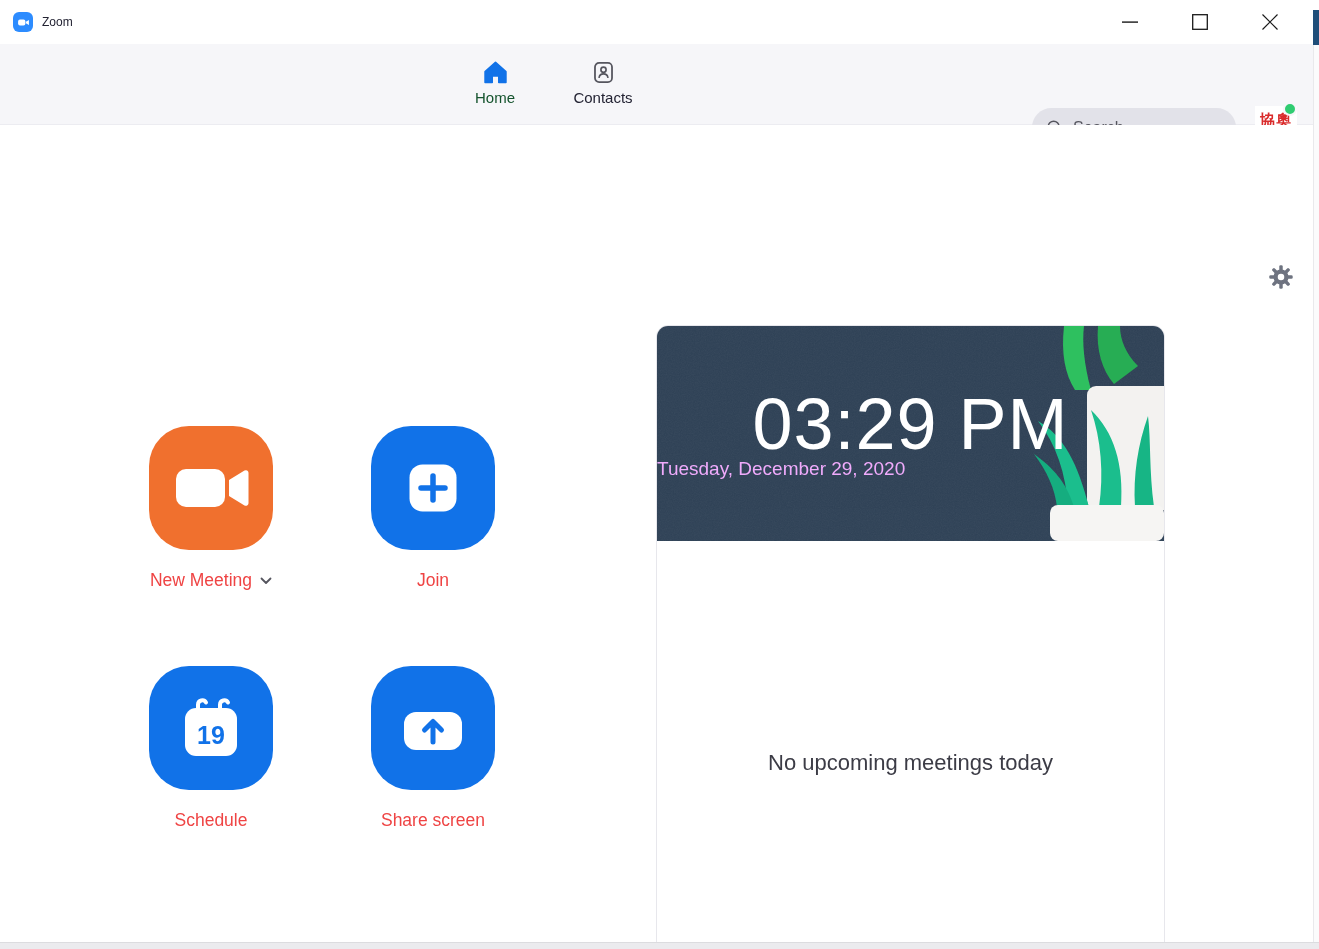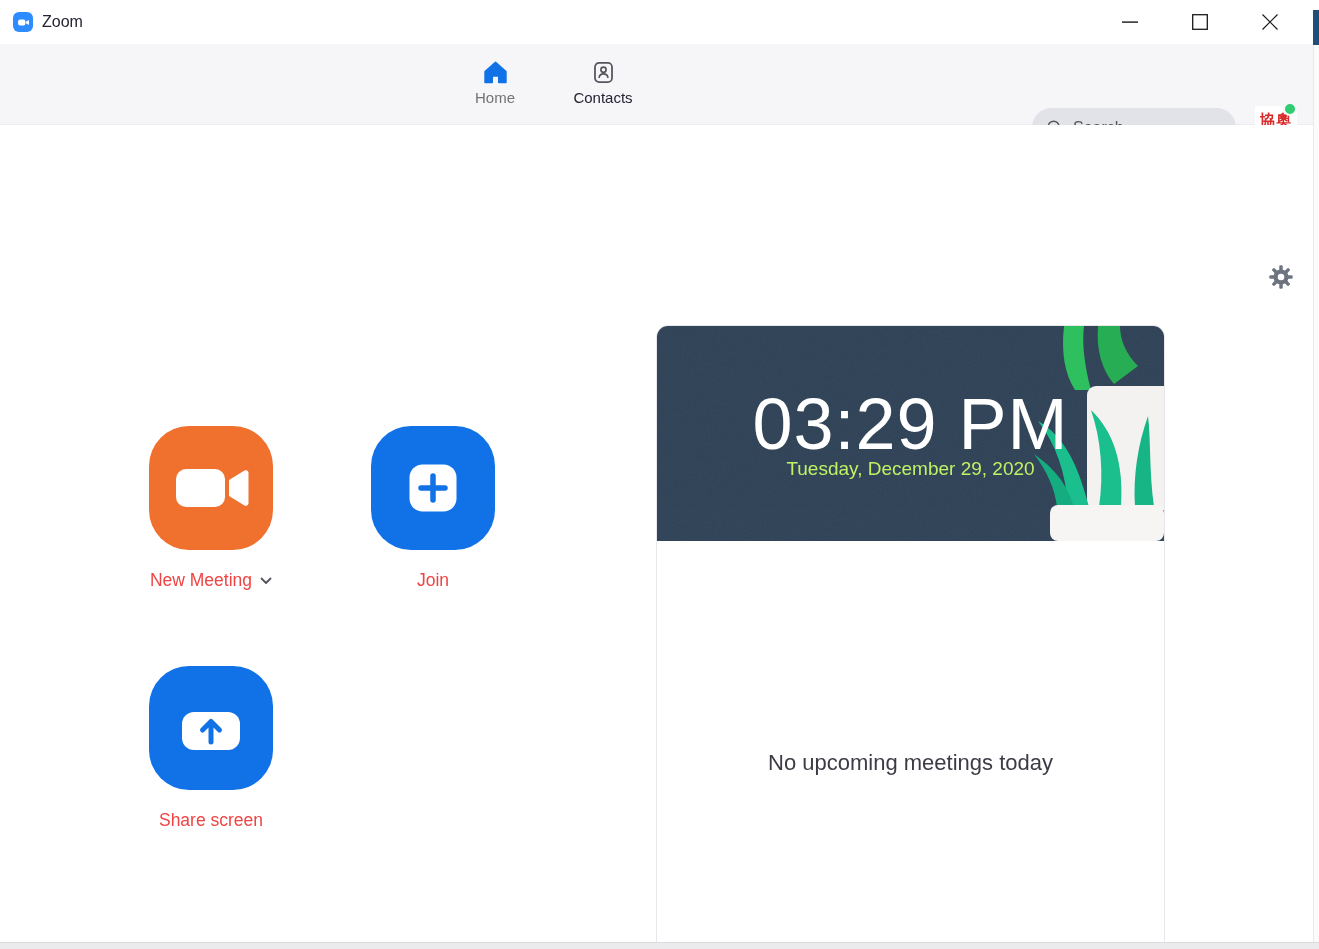--- a/index.html
+++ b/index.html
@@ -9,31 +9,31 @@
     background:#fff;
     position:relative;
     overflow:hidden;
     color:#232333;
   }
 
   
   .titlebar { height:44px; background:#fff; display:flex; align-items:center; position:relative; }
   .app-logo { width:20px; height:20px; border-radius:6px; background:#2D8CFF; margin-left:13px;
               display:flex; align-items:center; justify-content:center; }
-  .app-title { margin-left:9px; font-size:16px; color:#232333; }
+  .app-title { margin-left:9px; font-size:12px; color:#232333; }
   .win-controls { position:absolute; right:14px; top:0; height:44px; display:flex; }
   .win-btn { width:70px; height:44px; display:flex; align-items:center; justify-content:center; cursor:default; }
 
   
   .navbar { height:81px; background:#f6f6f9; border-bottom:1px solid #ececf1; position:relative; }
   .tabs { position:absolute; left:441px; top:0; height:81px; display:flex; }
   .tab { width:108px; display:flex; flex-direction:column; align-items:center; padding-top:15px; gap:3px;
          font-size:15px; color:#232333; cursor:default; }
   .tab .tab-label { line-height:18px; }
-  .tab.active { color:#737373; }
+  .tab.active { color:#14532d; }
   .searchbox { position:absolute; left:1032px; top:64px; width:204px; height:39px; background:#e2e2e9;
                border-radius:20px; display:flex; align-items:center; }
   .searchbox svg { margin-left:13px; flex:none; }
   .searchbox input { border:none; background:transparent; outline:none; font-family:inherit;
                      font-size:16px; color:#232333; width:150px; margin-left:8px; }
   .searchbox input::placeholder { color:#55555e; opacity:1; }
   .avatar { position:absolute; left:1255px; top:62px; width:42px; height:44px; background:#fff;
             display:flex; flex-direction:column; align-items:center; justify-content:center;
             font-size:15px; line-height:16px; color:#d92b2b; font-weight:bold; letter-spacing:1px; }
   .status-dot { position:absolute; left:1283px; top:58px; width:14px; height:14px; border-radius:50%;
@@ -54,22 +54,22 @@
 
   
   .card { position:absolute; left:656px; top:200px; width:509px; height:657px; background:#fff;
           border:1px solid #e7e7ec; border-radius:12px; overflow:hidden; }
   .banner { position:relative; width:100%; height:215px; background:#2E4156; overflow:hidden; }
   .banner-noise { position:absolute; left:0; top:0; width:100%; height:100%; }
   .banner-plant { position:absolute; right:0; top:0; }
   .banner-time { position:absolute; left:0; top:57px; width:100%; text-align:center;
                  font-size:72px; font-weight:300; color:#fff; letter-spacing:1px;
                  font-family:"Liberation Sans", sans-serif; }
-  .banner-date { position:absolute; left:0; top:132px; width:100%; text-align:center;
-                 font-size:19px; font-weight:300; color:#bef264; }
+  .banner-date { position:absolute; left:0; top:132px; width:100%; text-align:left;
+                 font-size:19px; font-weight:300; color:#f0abfc; }
   .empty-msg { position:absolute; left:0; top:424px; width:100%; text-align:center;
                font-size:22px; color:#3c3c46; }
 
   
   .right-strip { position:absolute; right:0; top:10px; width:6px; height:939px; background:#fbfbfc;
                  border-left:1px solid #e9e9ec; }
   .right-strip-blue { position:absolute; right:0; top:10px; width:6px; height:35px; background:#1f4e79; }
   .bottom-strip { position:absolute; left:0; bottom:0; width:1319px; height:7px; background:#ebebee;
                   border-top:1px solid #dcdcdf; }
 </style>
@@ -182,20 +182,33 @@
         <svg width="124" height="124" viewBox="0 0 124 124">
           <rect x="38.5" y="38.5" width="47" height="47" rx="13" fill="#fff"></rect>
           <path d="M62 50 V74 M50 62 H74" stroke="#1172E8" stroke-width="5.5" stroke-linecap="round"></path>
         </svg>
       </div>
       <div class="action-label-row">
         <span class="action-label">Join</span>
       </div>
     </div>
 
+    <div class="action">
+      <div class="tile blue">
+        <svg width="124" height="124" viewBox="0 0 124 124">
+          <rect x="36" y="42" width="52" height="48" rx="11" fill="#fff"></rect>
+          <path d="M49 47 V38.5 a4.3 4.3 0 0 1 8 -2" fill="none" stroke="#fff" stroke-width="4" stroke-linecap="round"></path>
+          <path d="M71 47 V38.5 a4.3 4.3 0 0 1 8 -2" fill="none" stroke="#fff" stroke-width="4" stroke-linecap="round"></path>
+          <text x="62" y="78" text-anchor="middle" font-family="Liberation Sans, sans-serif" font-size="25" font-weight="bold" fill="#1172E8">19</text>
+        </svg>
+      </div>
+      <div class="action-label-row">
+        <span class="action-label">Schedule</span>
+      </div>
+    </div>
 
     <div class="action">
       <div class="tile blue">
         <svg width="124" height="124" viewBox="0 0 124 124">
           <rect x="33" y="46" width="58" height="38" rx="12" fill="#fff"></rect>
           <path d="M62 76 V57 M53.5 64 L62 55.5 L70.5 64" fill="none" stroke="#1172E8" stroke-width="5" stroke-linecap="round" stroke-linejoin="round"></path>
         </svg>
       </div>
       <div class="action-label-row">
         <span class="action-label">Share screen</span>

